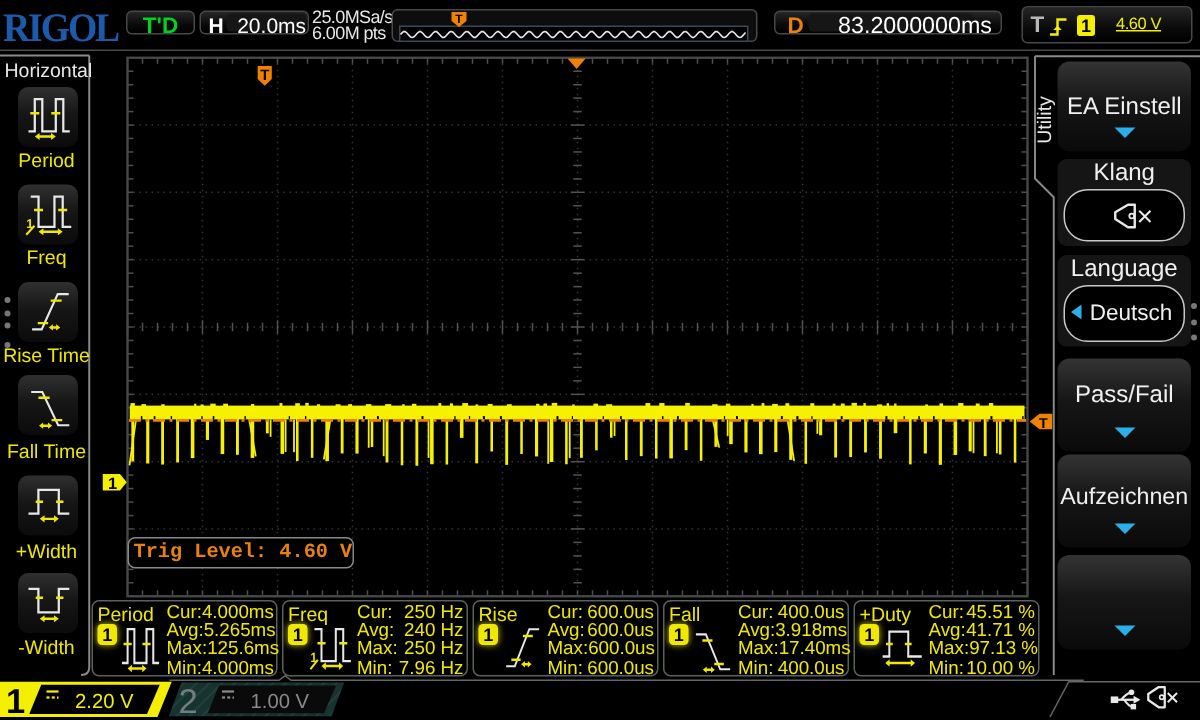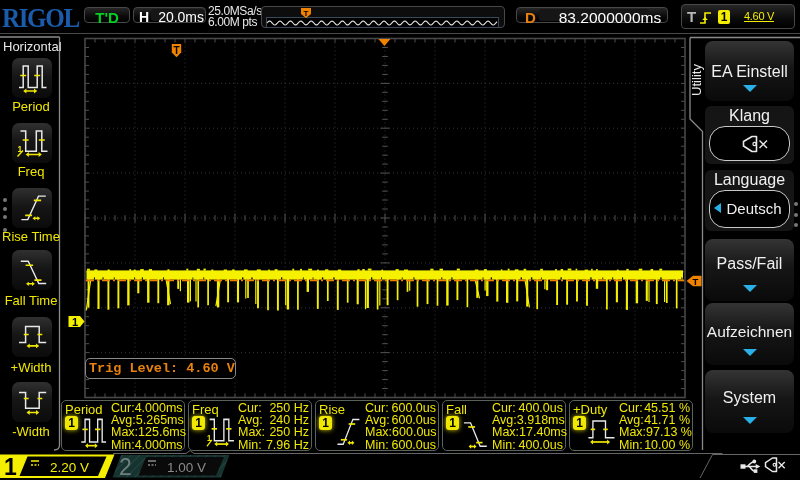--- a/index.html
+++ b/index.html
@@ -848,21 +848,20 @@
 </div>
 <div class="rbtn" style="top:239px;height:62px">
 <div class="rlbl" style="font-size:16px;top:41%">Pass/Fail</div>
 <div class="tri"></div>
 </div>
 <div class="rbtn" style="top:303px;height:62px">
 <div class="rlbl" style="font-size:15.5px;top:47%">Aufzeichnen</div>
 <div class="tri"></div>
 </div>
 <div class="rbtn" style="top:370px;height:63px">
-<div class="rlbl" style="font-size:16px;top:45%">System</div>
 <div class="tri"></div>
 </div>
 <div class="pdot" style="left:794px;top:202px"></div>
 <div class="pdot" style="left:794px;top:212.5px"></div>
 <div class="pdot" style="left:794px;top:223px"></div>
 
 <svg class="abs" width="800" height="30" style="left:0;top:450px">
 <defs>
 <pattern id="hatch" width="6" height="6" patternUnits="userSpaceOnUse" patternTransform="rotate(45)">
   <rect width="6" height="6" fill="#17332f"></rect>

